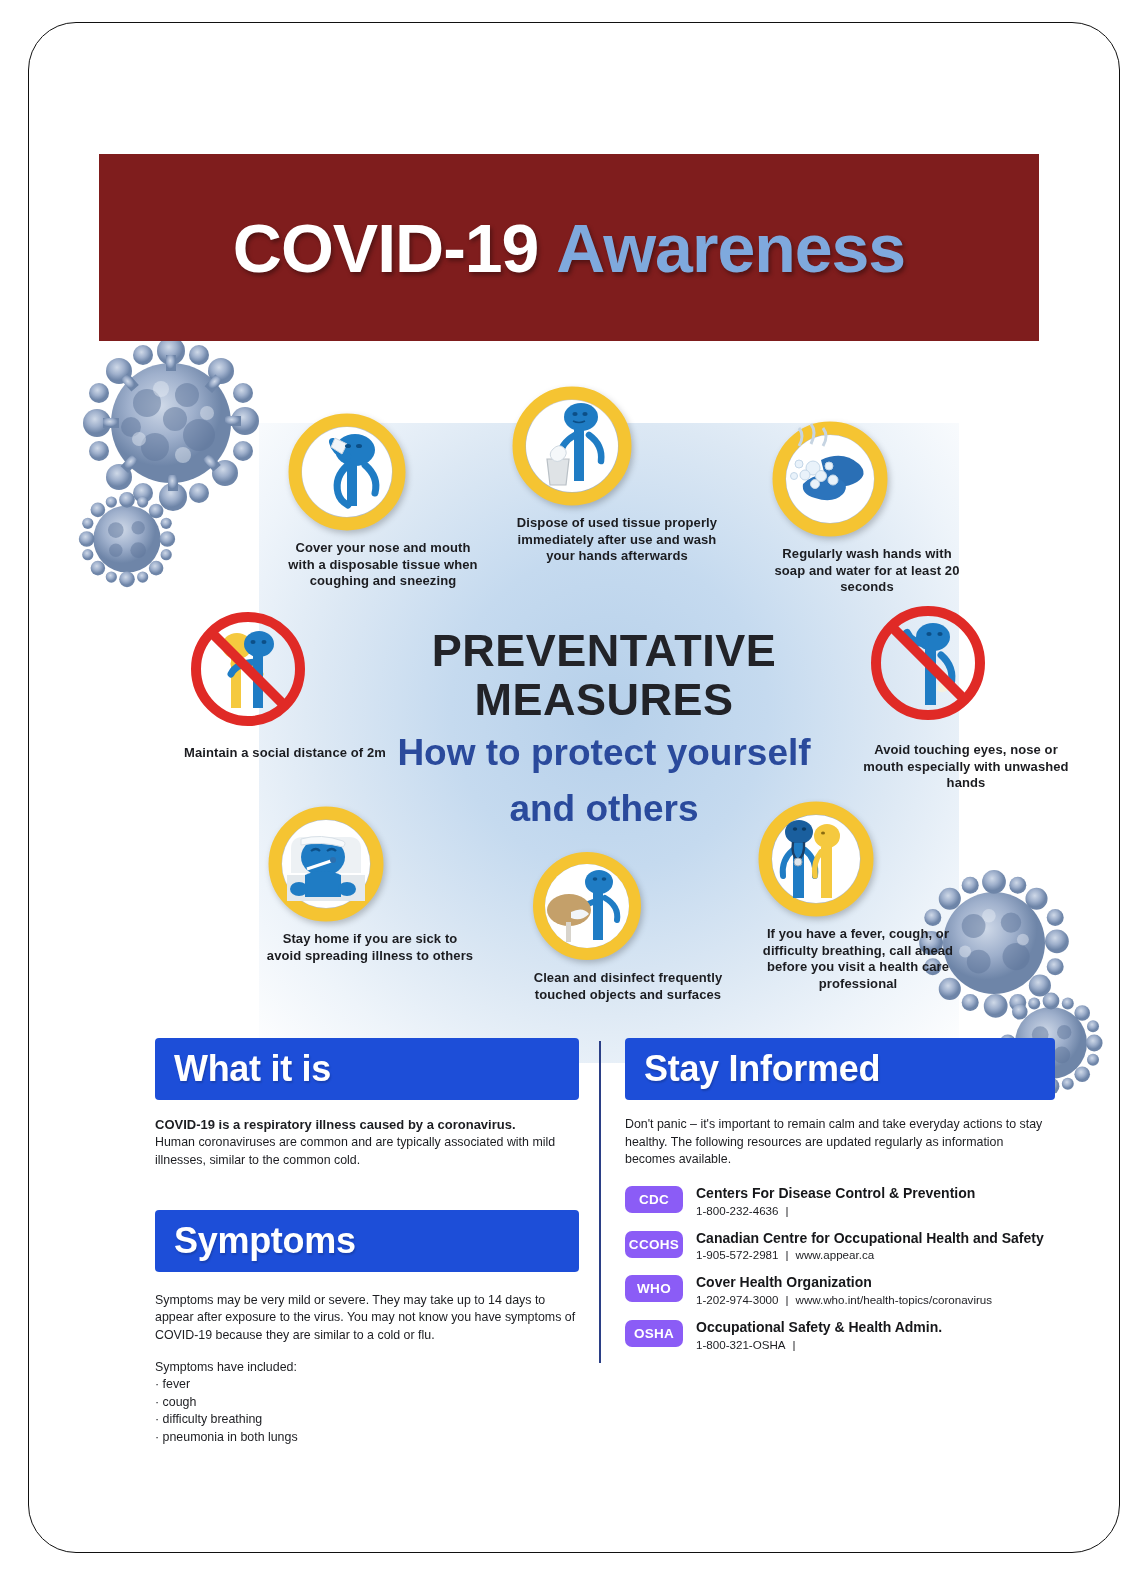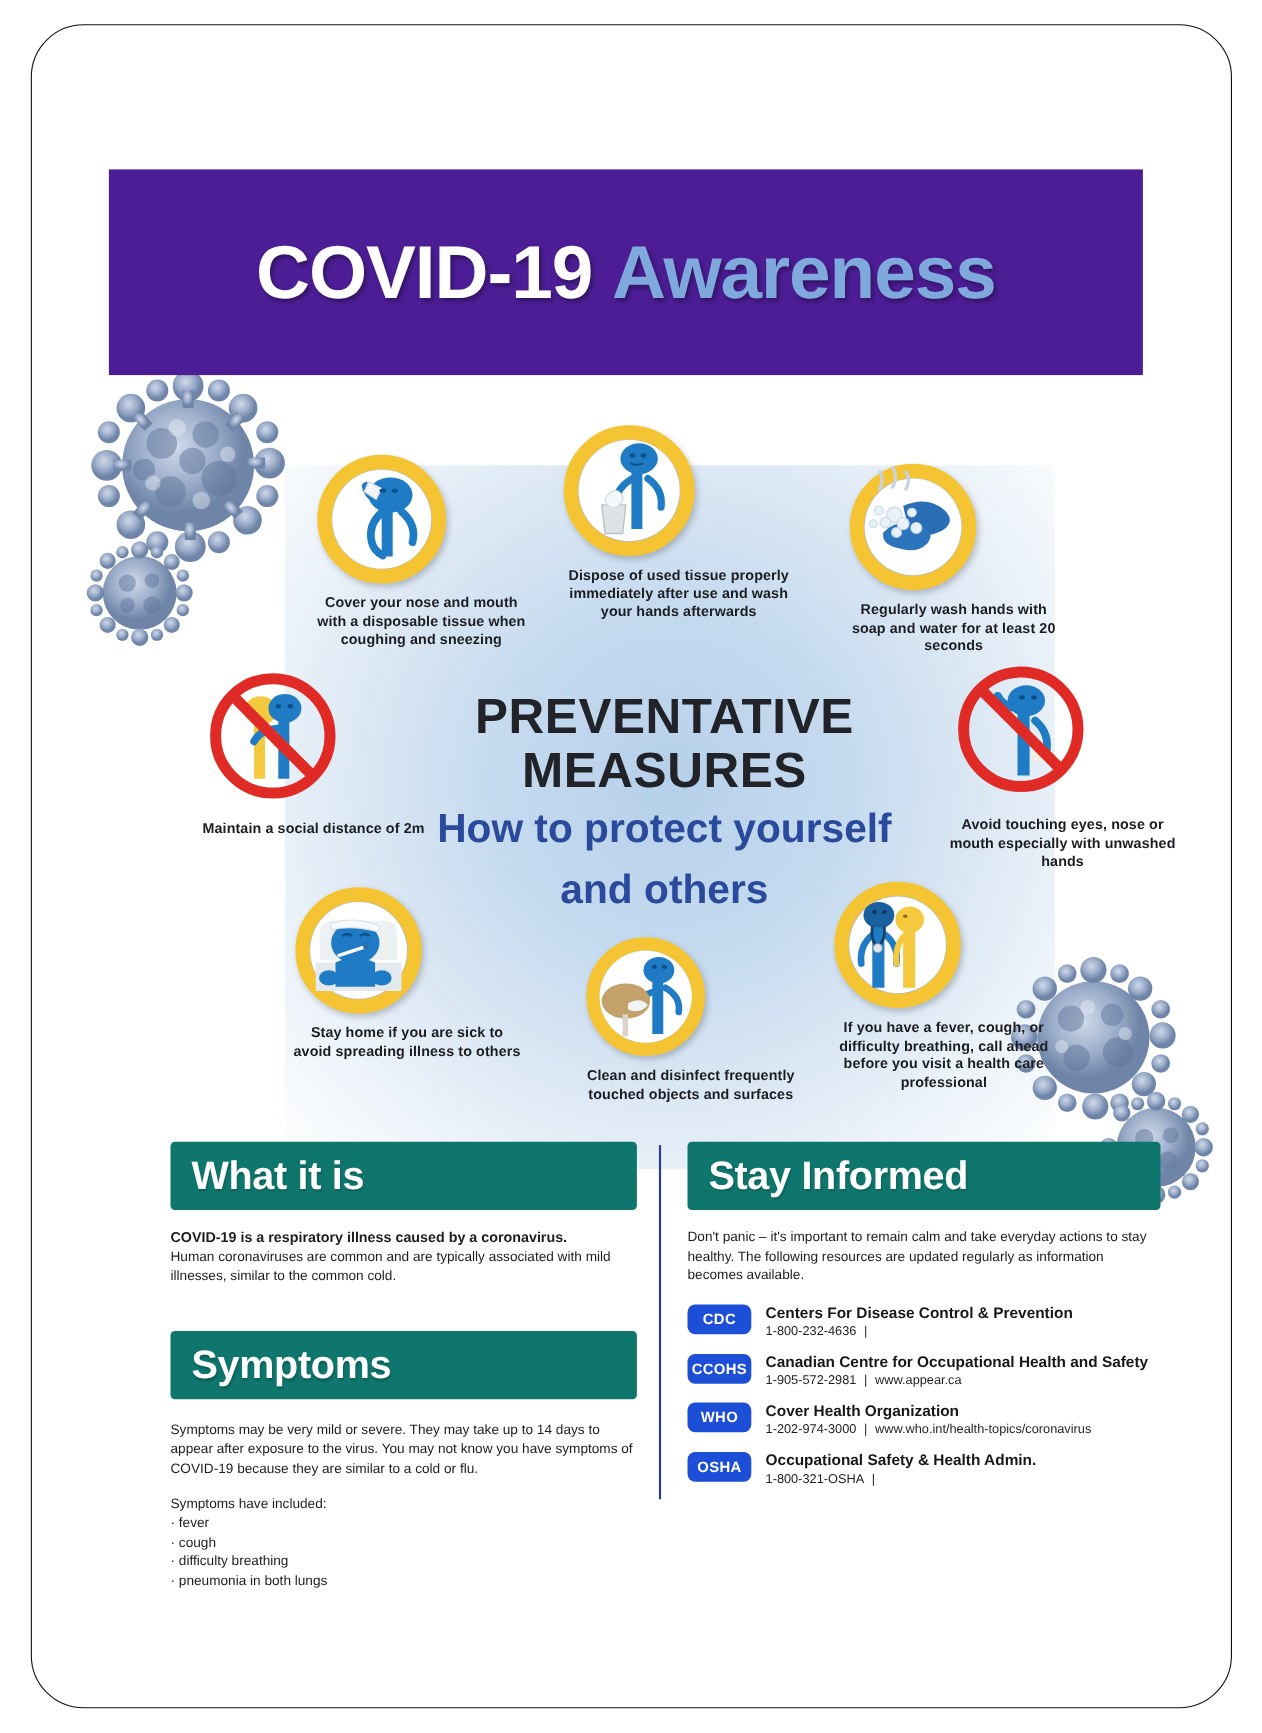--- a/index.html
+++ b/index.html
@@ -27,21 +27,21 @@
     background: radial-gradient(ellipse at 50% 45%,
                 #b6d0ea 0%, #c5daef 32%, #dce8f4 58%, #eef4fa 78%, #ffffff 100%);
     z-index: 0;
   }
 
   
   .banner {
     position: absolute;
     left: 70px; top: 131px;
     width: 940px; height: 187px;
-    background: #4c1d95;
+    background: #7f1d1d;
     z-index: 3;
     display: flex; align-items: center; justify-content: center;
   }
   .banner-title {
     font-size: 68px;
     font-weight: bold;
     letter-spacing: -1px;
     white-space: nowrap;
     line-height: 1;
     text-shadow: 2px 3px 4px rgba(0,0,0,.35);
@@ -101,21 +101,21 @@
 
   
   .panel-left  { position: absolute; left: 126px; top: 1015px; width: 424px; z-index: 6; }
   .panel-right { position: absolute; left: 596px; top: 1015px; width: 430px; z-index: 6; }
   .divider {
     position: absolute; left: 570px; top: 1018px;
     width: 2px; height: 322px; background: #2b3f86; z-index: 6;
   }
 
   .sec-head {
-    background: #0f766e;
+    background: #1d4ed8;
     border-radius: 4px;
     height: 62px;
     display: flex; align-items: center;
     padding-left: 19px;
   }
   .sec-head span {
     color: #ffffff; font-size: 36px; font-weight: bold;
     letter-spacing: -.3px;
     text-shadow: 1px 2px 2px rgba(0,0,0,.18);
   }
@@ -129,21 +129,21 @@
   .mt20 { margin-top: 20px; }
 
   
   .res-row {
     display: flex; align-items: flex-start;
     margin-top: 13px;
   }
   .badge {
     flex: 0 0 auto;
     width: 58px; height: 27px;
-    background: #1d4ed8;
+    background: #8b5cf6;
     border-radius: 7px;
     color: #ffffff;
     font-size: 13.5px; font-weight: bold;
     display: flex; align-items: center; justify-content: center;
     letter-spacing: .3px;
     margin-top: 1px;
   }
   .res-txt { margin-left: 13px; }
   .res-name { font-size: 14px; font-weight: bold; color: #16171a; line-height: 1.2; }
   .res-meta { font-size: 11.6px; color: #1c1d21; margin-top: 2px; }

